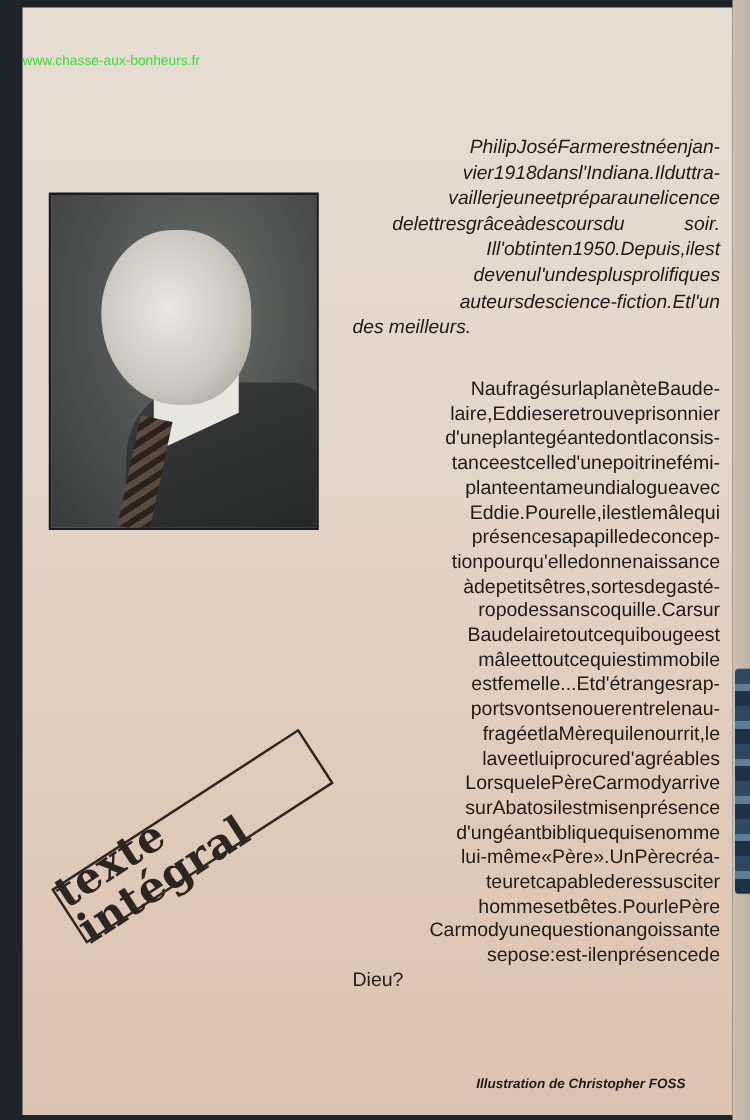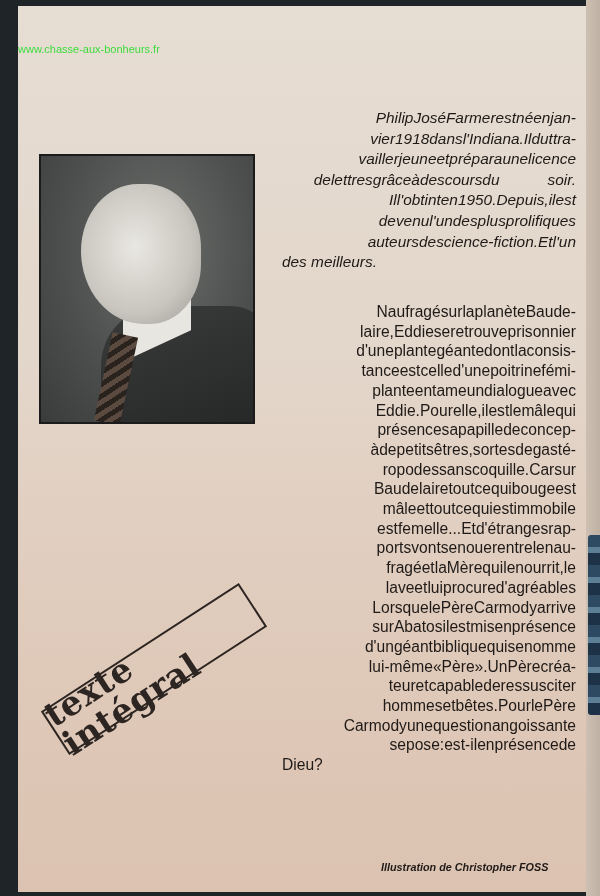--- a/index.html
+++ b/index.html
@@ -204,20 +204,27 @@
       <i style="font-style: inherit;">qui</i>
     </span>
   <span class="just">
       <i style="font-style: inherit;">présence</i>
       <i style="font-style: inherit;">sa</i>
       <i style="font-style: inherit;">papille</i>
       <i style="font-style: inherit;">de</i>
       <i style="font-style: inherit;">concep-</i>
     </span>
   <span class="just">
+      <i style="font-style: inherit;">tion</i>
+      <i style="font-style: inherit;">pour</i>
+      <i style="font-style: inherit;">qu'elle</i>
+      <i style="font-style: inherit;">donne</i>
+      <i style="font-style: inherit;">naissance</i>
+    </span>
+  <span class="just">
       <i style="font-style: inherit;">à</i>
       <i style="font-style: inherit;">de</i>
       <i style="font-style: inherit;">petits</i>
       <i style="font-style: inherit;">êtres,</i>
       <i style="font-style: inherit;">sortes</i>
       <i style="font-style: inherit;">de</i>
       <i style="font-style: inherit;">gasté-</i>
     </span>
   <span class="just">
       <i style="font-style: inherit;">ropodes</i>

